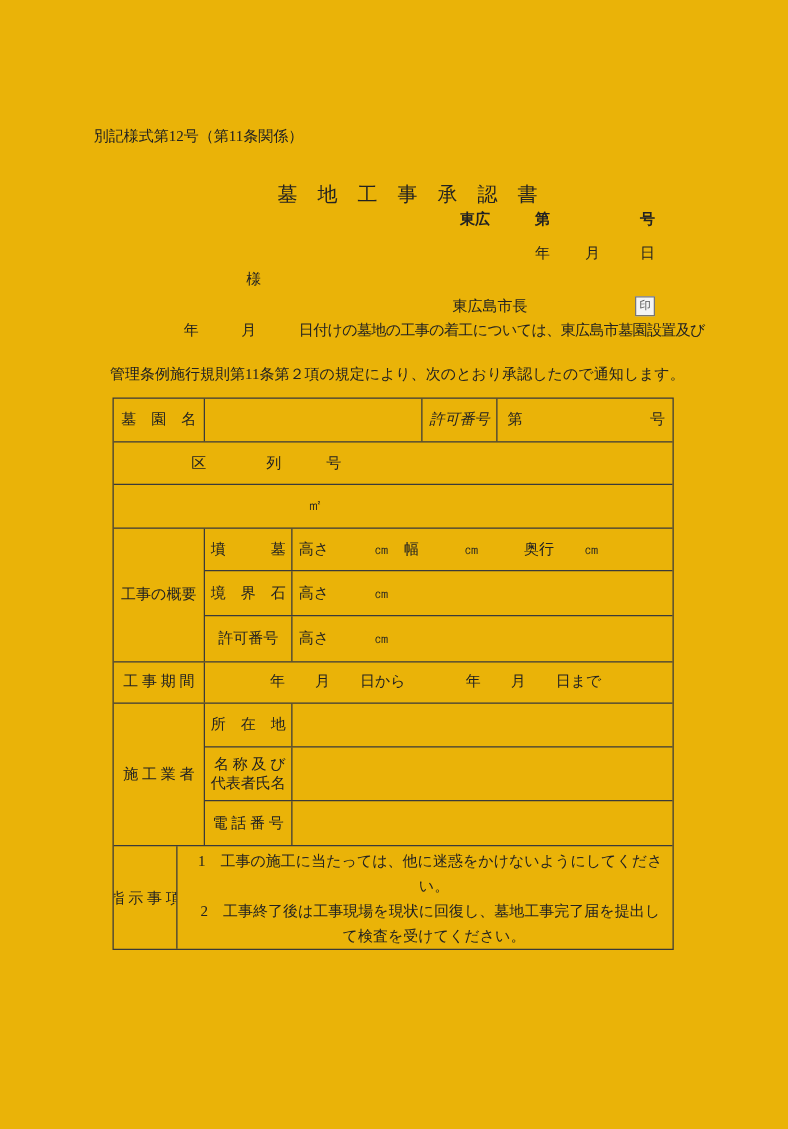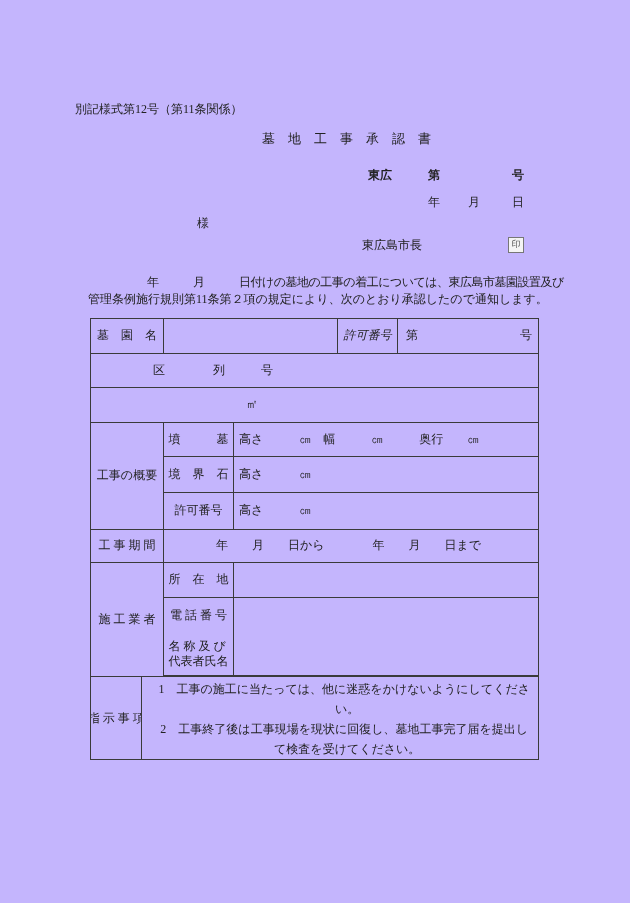--- a/index.html
+++ b/index.html
@@ -1,53 +1,53 @@
 <!DOCTYPE html>
 <html><head>
 <meta charset="utf-8">
 <style>
   html,body { margin:0; padding:0; }
   body { background:#fcfcfc; }
   .page {
     position:relative; width:630px; height:903px;
-    background:#c4b5fd; overflow:hidden;
+    background:#eab308; overflow:hidden;
     font-family:"Liberation Serif","DejaVu Serif",serif;
     font-size:12px; color:#222;
   }
   [data-bind] { white-space:pre; }
   .abs { position:absolute; }
   .form-number { left:75px; top:101px; }
-  .doc-title { left:222px; top:130px; font-size:13px;margin-left:40px; }
+  .doc-title { left:222px; top:146px; font-size:16px; }
   .docnum-line { left:368px; top:167px; width:170px; height:14px;font-weight:bold; }
   .date-line { left:368px; top:194px; width:170px; height:14px; }
   .addressee { left:197px; top:215px; }
   .issuer-line { left:362px; top:237px; width:170px; height:16px; }
   .pos { position:absolute; top:0; }
   .seal {
     position:absolute; top:0; left:146px; width:14px; height:14px;
     border:1px solid #777; color:#555; font-size:9px; line-height:13px;
     text-align:center; background:#f4f4f4;
   }
-  .body1 { left:147px; top:274px; letter-spacing:-0.5px; }
+  .body1 { left:147px; top:256px; letter-spacing:-0.5px; }
   .body2 { left:88px; top:291px; }
 
   
   .tbl {
     position:absolute; left:90px; top:318px; width:449px; height:442px;
     border:1px solid #3a3a3a; box-sizing:border-box;
     display:flex; flex-direction:column;
   }
   .tr { display:flex; box-sizing:border-box; border-bottom:1px solid #3a3a3a; }
   .tr.last { border-bottom:none; }
   .td {
     box-sizing:border-box; display:flex; align-items:center;
     overflow:hidden;
   }
   .br { border-right:1px solid #3a3a3a; }
-  .lab { justify-content:center; text-align:left; }
+  .lab { justify-content:center; text-align:right; }
   .w-lab1 { width:73px; }
   .w-lab2 { width:70px; }
   .w-blank { width:174px; }
   .w-permitlab { width:60px;font-style:italic; }
   .w-permitval { flex:1; justify-content:space-between; padding:0 6px 0 8px; }
   .w-rest { flex:1; }
   .subcol { flex:1; display:flex; flex-direction:column; }
   .subrow { display:flex; box-sizing:border-box; border-bottom:1px solid #3a3a3a; }
   .subrow.slast { border-bottom:none; }
   .h35 { height:35px; } .h34 { height:34px; } .h36 { height:36px; }
@@ -134,32 +134,32 @@
       <div class="td w-rest pl52" data-bind="table.period.value">年　　月　　日から　　　　年　　月　　日まで</div>
     </div>
 
     <div class="tr h114">
       <div class="td lab br w-lab1" data-bind="table.contractor.label">施 工 業 者</div>
       <div class="subcol">
         <div class="subrow h35">
           <div class="td lab br w-lab2" data-bind="table.contractor.rows.0.label">所　在　地</div>
           <div class="td w-rest pl5" data-bind="table.contractor.rows.0.value"></div>
         </div>
-        <div class="subrow h35 slast">
-          <div class="td lab br w-lab2" data-bind="table.contractor.rows.2.label">電 話 番 号</div>
-          <div class="td w-rest pl5" data-bind="table.contractor.rows.2.value"></div>
-        </div>
         <div class="subrow h44">
           <div class="td lab br w-lab2 two-line">
             <div>
               <div data-bind="table.contractor.rows.1.label_line1">名 称 及 び</div>
               <div data-bind="table.contractor.rows.1.label_line2">代表者氏名</div>
             </div>
           </div>
           <div class="td w-rest pl5" data-bind="table.contractor.rows.1.value"></div>
+        </div>
+        <div class="subrow h35 slast">
+          <div class="td lab br w-lab2" data-bind="table.contractor.rows.2.label">電 話 番 号</div>
+          <div class="td w-rest pl5" data-bind="table.contractor.rows.2.value"></div>
         </div>
       </div>
     </div>
 
     <div class="tr h82 last">
       <div class="td lab br w-lab1" data-bind="table.instructions.label">指 示 事 項</div>
       <div class="instr">
         <div data-bind="table.instructions.items.0.line1">1　工事の施工に当たっては、他に迷惑をかけないようにしてくださ</div>
         <div class="cont" data-bind="table.instructions.items.0.line2">い。</div>
         <div data-bind="table.instructions.items.1.line1">2　工事終了後は工事現場を現状に回復し、墓地工事完了届を提出し</div>

